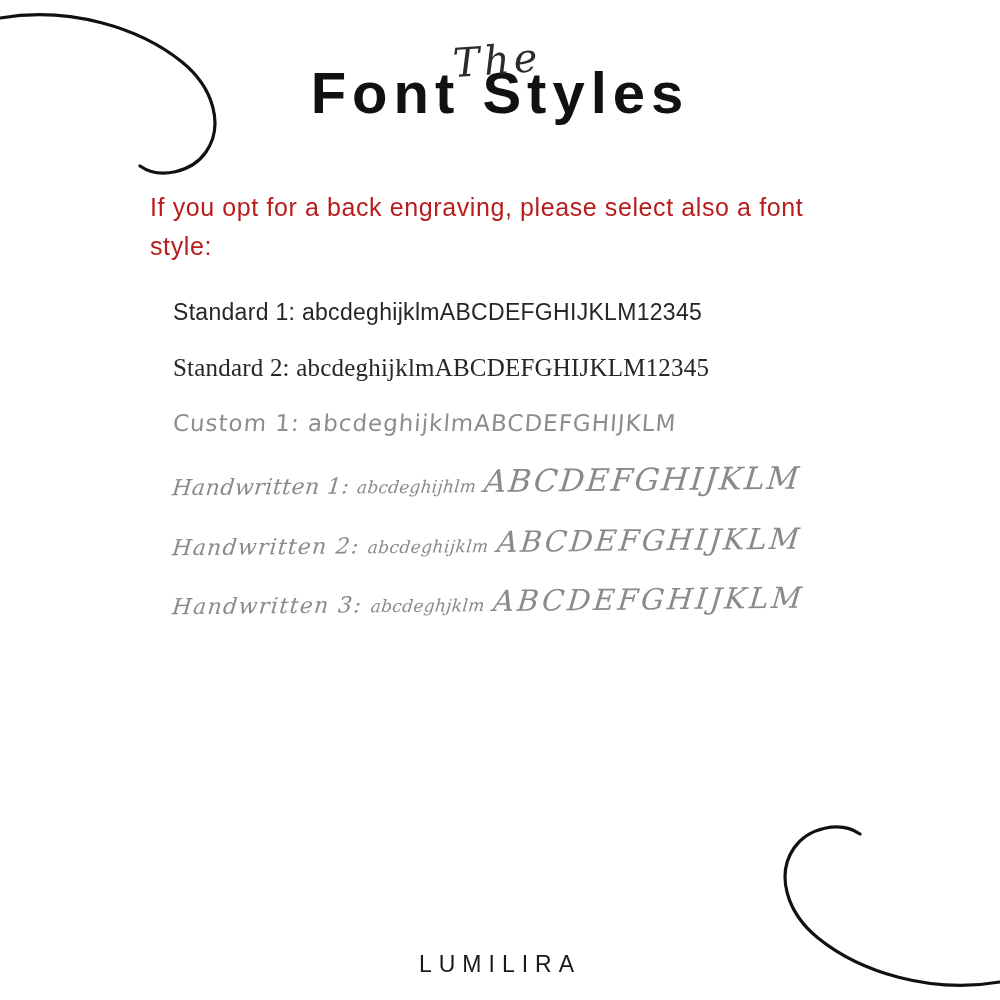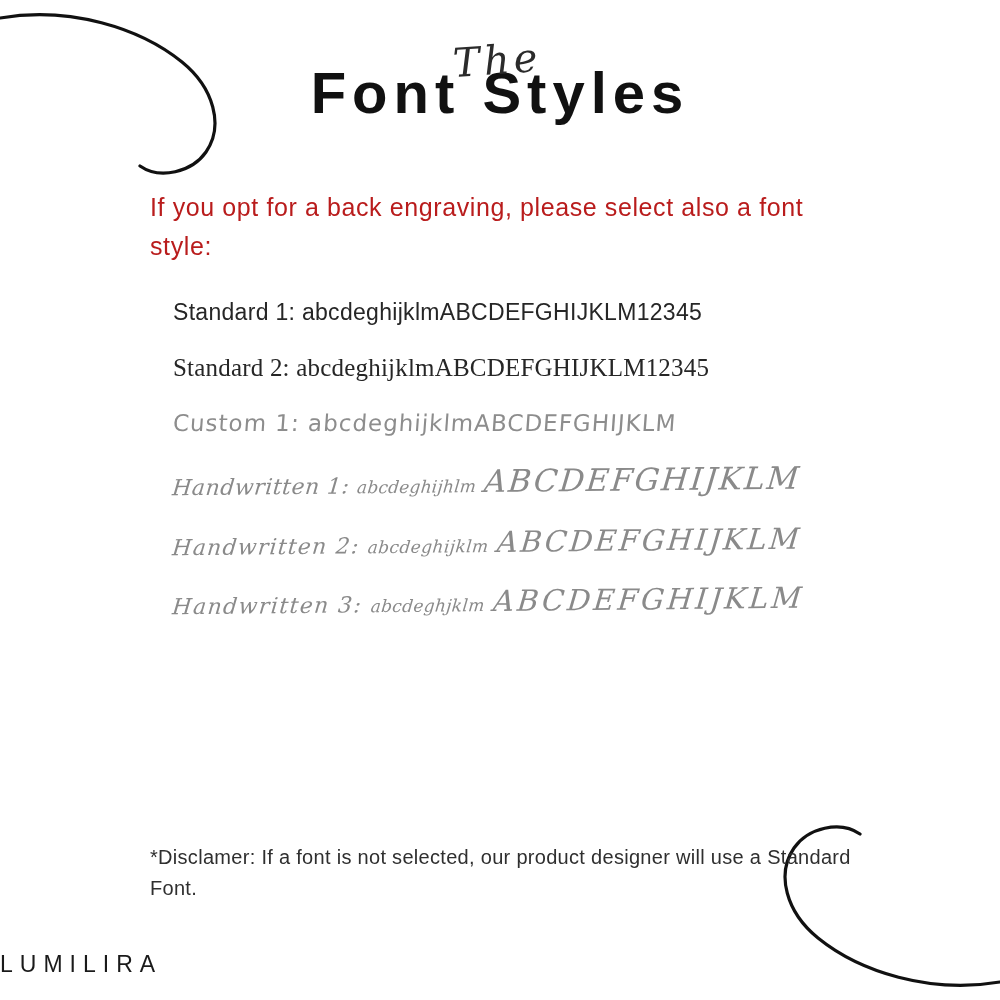--- a/index.html
+++ b/index.html
@@ -200,21 +200,21 @@
     letter-spacing: 0.3px;
     color: #2f2f2f;
   }
 
   
   .brand {
     position: absolute;
     bottom: 22px;
     left: 0;
     width: 1000px;
-    text-align: left;
+    text-align: center;
     font-size: 23px;
     letter-spacing: 7px;
     color: #1a1a1a;
     font-family: "Liberation Sans", sans-serif;
   }
 </style>
 </head>
 <body>
 
 <div class="page">
@@ -273,17 +273,16 @@
     <div class="sample-row">
       <span class="hand-wrap h3">
         <span class="label">Handwritten 3:</span>
         <span class="glyphs-small">abcdeghjklm</span>
         <span class="glyphs-big">ABCDEFGHIJKLM</span>
       </span>
     </div>
 
   </div>
 
-  <div class="disclaimer">*Disclamer: If a font is not selected, our product designer will use a Standard Font.</div>
 
   <div class="brand">LUMILIRA</div>
 
 </div>
 
 </body></html>

